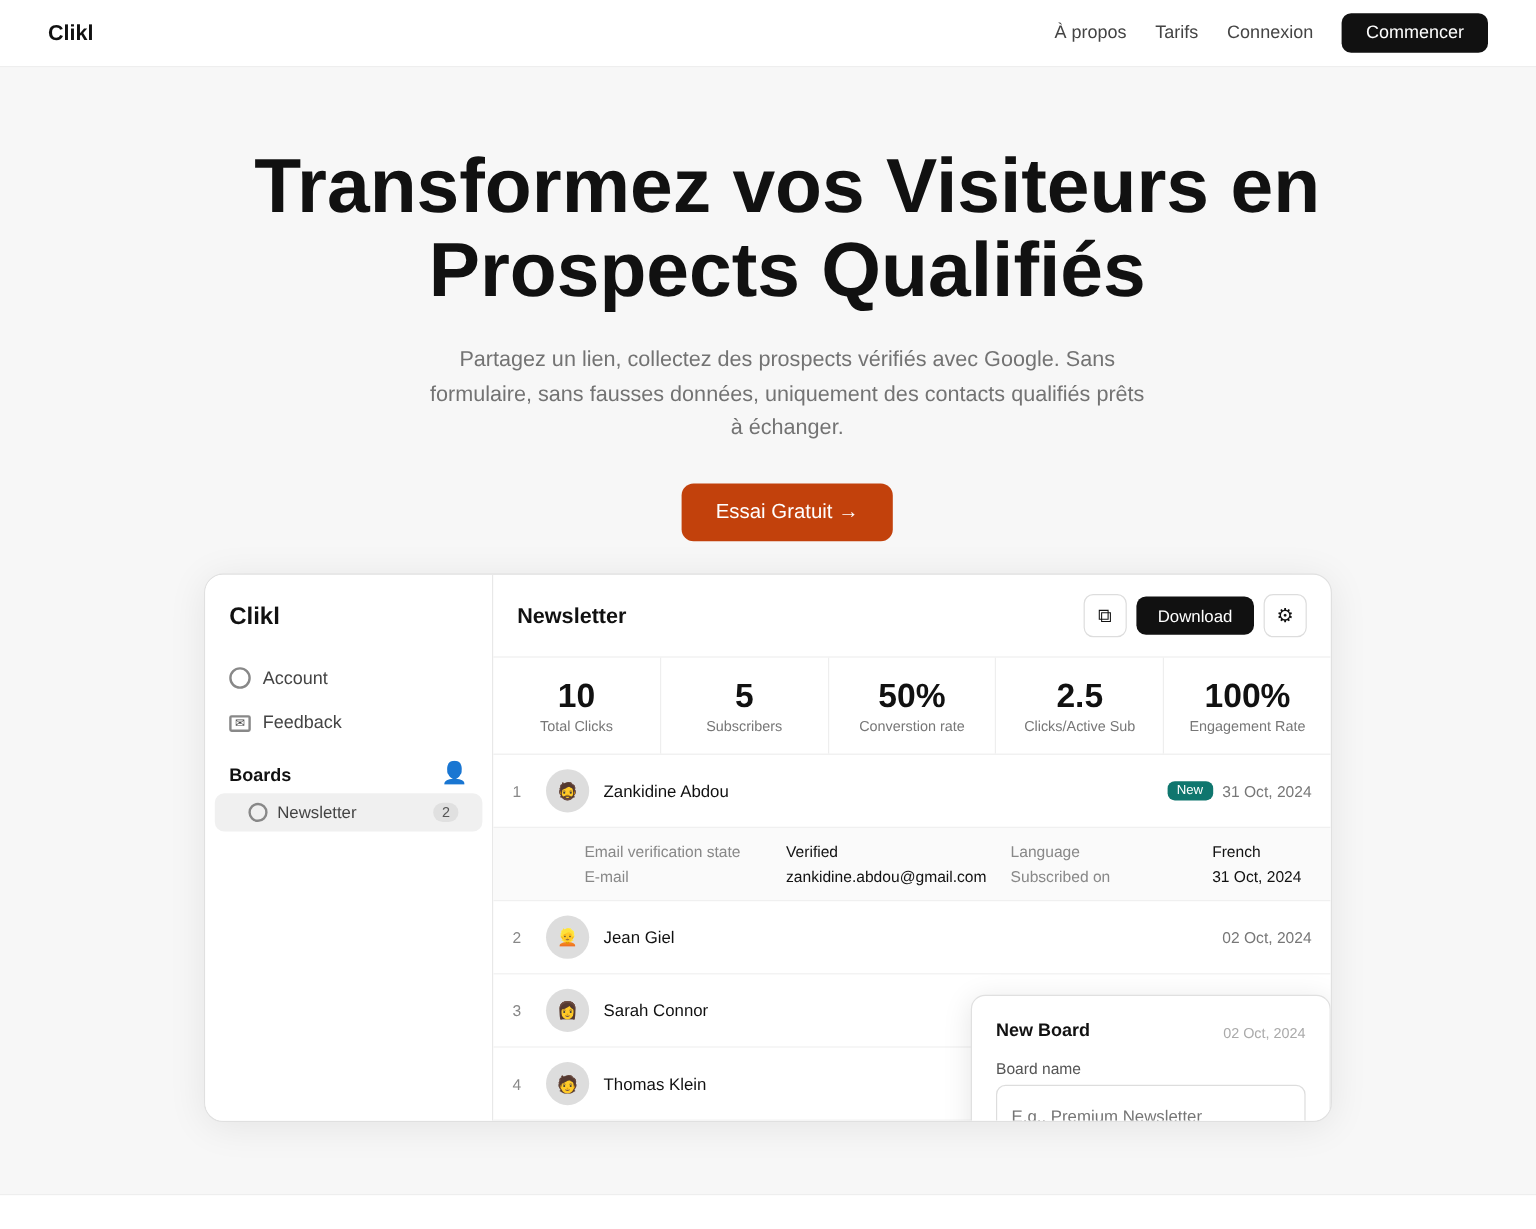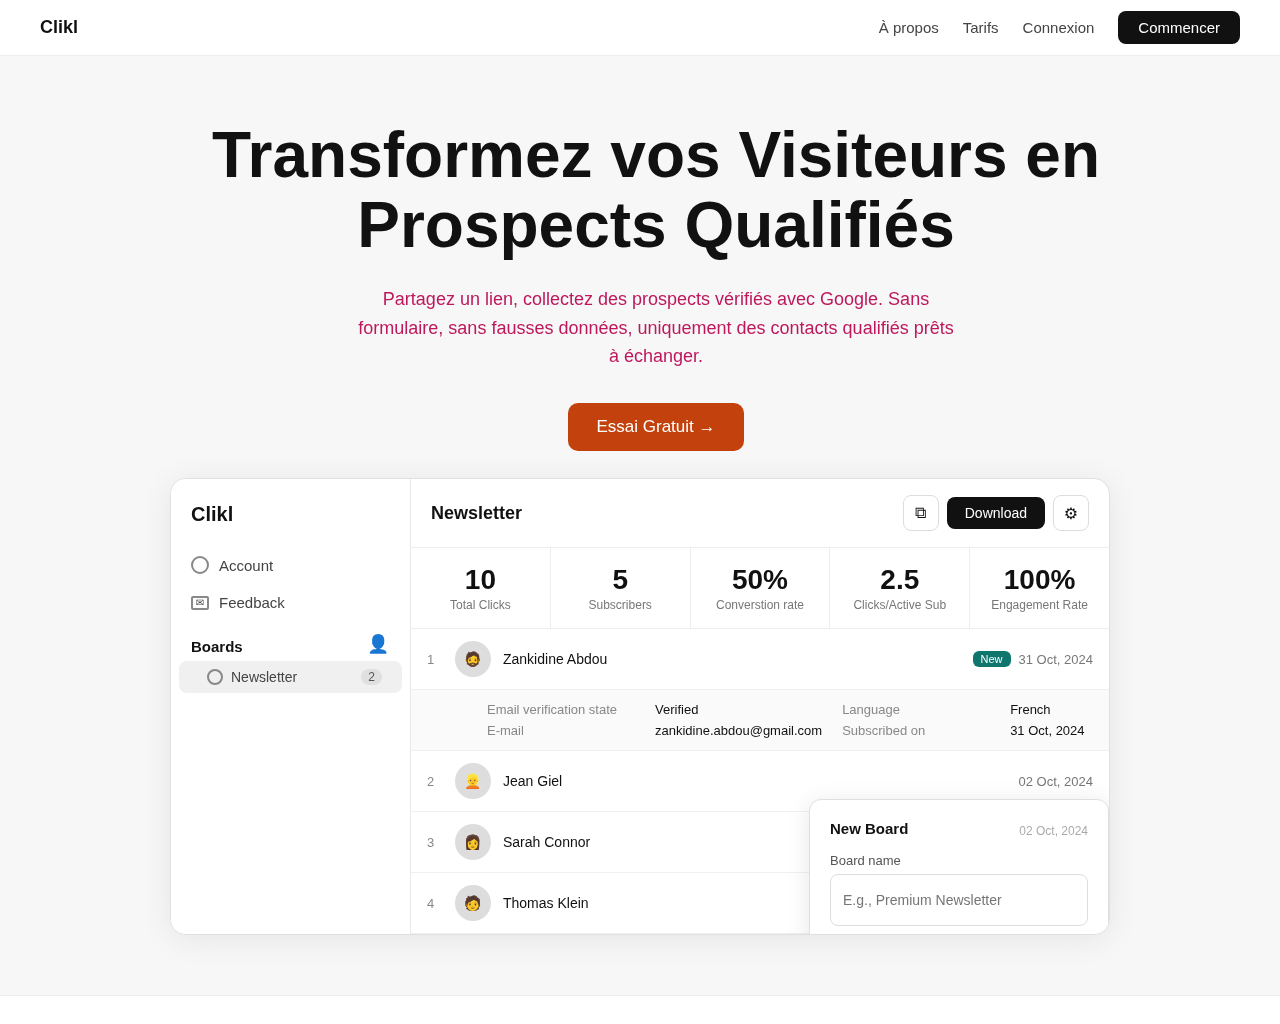--- a/index.html
+++ b/index.html
@@ -21,21 +21,21 @@
 
     
     .hero {
       text-align: center; padding: 64px 20px 27px; margin-left: 32px;
     }
     .hero h1 {
       font-size: 64px; font-weight: 900; line-height: 1.1;
       max-width: 900px; margin: 0 auto 24px;
     }
     .hero p {
-      font-size: 18px; color: #be185d; max-width: 600px; margin: 0 auto 32px; line-height: 1.6;
+      font-size: 18px; color: #737373; max-width: 600px; margin: 0 auto 32px; line-height: 1.6;
     }
     .btn-essai {
       display: inline-block; background: #c2410c; color: #fff;
       padding: 14px 28px; border-radius: 10px; font-size: 17px;
       text-decoration: none; cursor: pointer; border: none;
     }
 
     
     .app-window {
       max-width: 940px; margin: 0 auto 60px; display: flex;
@@ -294,21 +294,21 @@
         <div class="subscriber-main">
           <span class="sub-num">4</span>
           <div class="avatar">🧑</div>
           <span class="sub-name">Thomas Klein</span>
           <span class="sub-date">01 Aug, 2024</span>
         </div>
       </div>
 
     </div>
 
-    <div style="position:absolute; right:0; top:320px; width:300px; background:#fff; border:1px solid #e0e0e0; border-radius:12px; padding:20px; box-shadow:0 4px 24px rgba(0,0,0,0.1); z-index:10;">
+    <div style="position:absolute; right:0; top:350px; width:300px; background:#fff; border:1px solid #e0e0e0; border-radius:12px; padding:20px; box-shadow:0 4px 24px rgba(0,0,0,0.1); z-index:10;">
       <div style="display:flex;justify-content:space-between;align-items:center;margin-bottom:12px;">
         <span class="nb-title">New Board</span>
         <span style="font-size:12px;color:#aaa;">02 Oct, 2024</span>
       </div>
       <div class="nb-label">Board name</div>
       <input class="nb-input" type="text" placeholder="E.g., Premium Newsletter" style="">
       
       
     </div>
 

